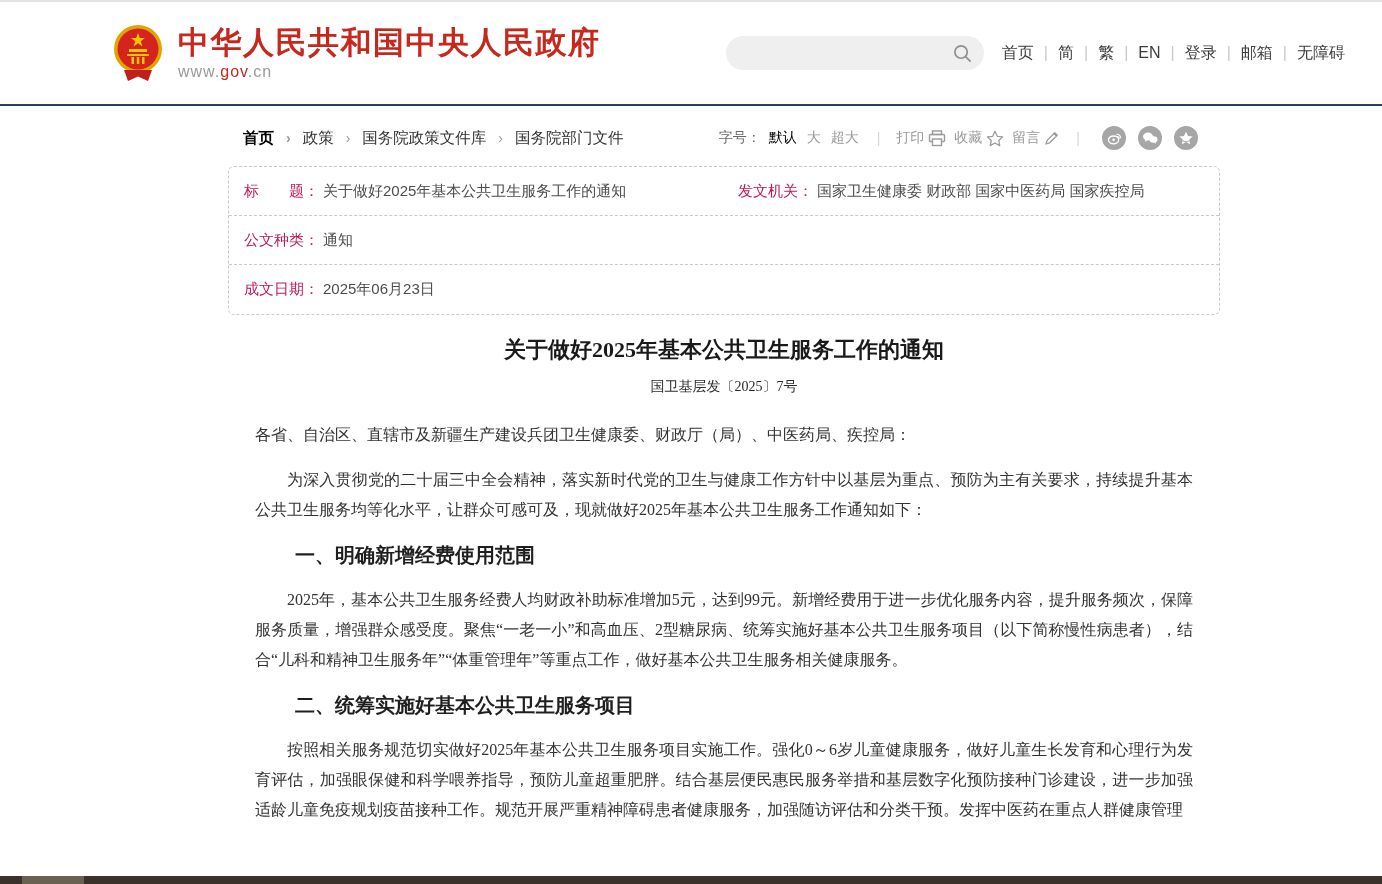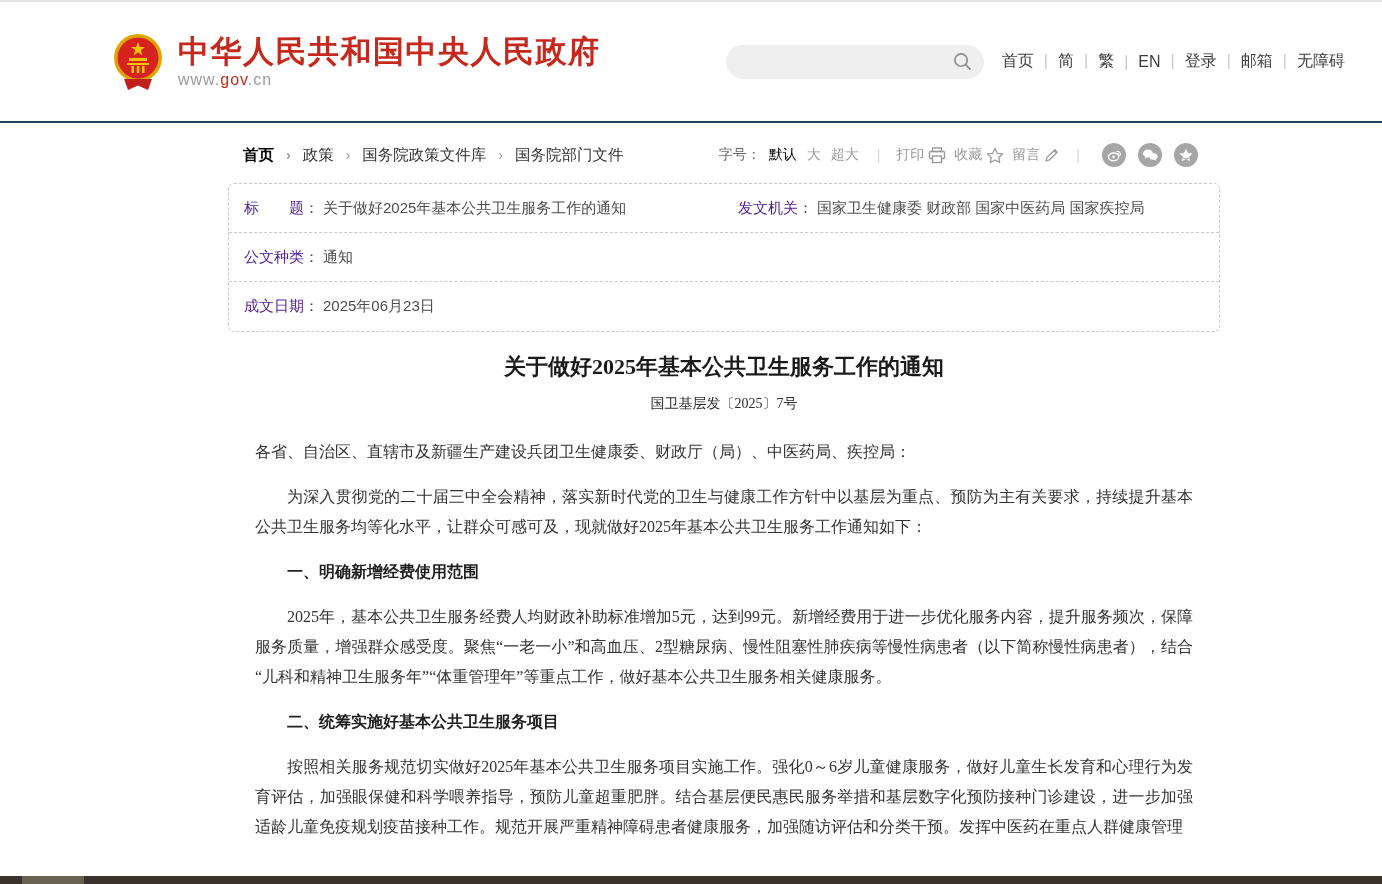--- a/index.html
+++ b/index.html
@@ -3,21 +3,21 @@
 <meta charset="utf-8">
 <style>
   * { margin:0; padding:0; box-sizing:border-box; }
   html,body { width:1382px; height:884px; overflow:hidden; background:#fff;
     font-family:"Liberation Sans", sans-serif; }
   body { position:relative; }
 
   .top-line { height:2px; background:#e3e3e3; width:100%; }
 
   
-  .site-header { height:121px; border-bottom:2px solid #23405e; background:#fff; }
+  .site-header { height:104px; border-bottom:2px solid #23405e; background:#fff; }
   .header-inner { height:100%; display:flex; align-items:center;
     justify-content:space-between; padding:0 37px 0 113px; }
   .brand { display:flex; align-items:center; gap:15px; cursor:pointer; }
   .brand-text .site-title { font-size:31px; font-weight:bold; color:#c5281d;
     letter-spacing:1.5px; line-height:1.15; }
   .brand-text .site-url { font-size:16px; color:#9a9a9a; margin-top:2px; letter-spacing:1px; }
   .brand-text .site-url .url-core { color:#c5281d; }
 
   .header-right { display:flex; align-items:center; gap:18px; }
   .search-box { width:258px; height:34px; background:#efefef; border-radius:17px;
@@ -51,34 +51,34 @@
   .share-circle { width:24px; height:24px; border-radius:50%; background:#a6a6a6;
     display:flex; align-items:center; justify-content:center; cursor:pointer; }
 
   
   .meta-box { margin-top:16px; border:1px dashed #c9c9c9; border-radius:6px;
     background:#fff; }
   .meta-row { display:grid; grid-template-columns:494px 496px; min-height:49px;
     align-items:center; }
   .meta-row:not(:last-child) { border-bottom:1px dashed #c9c9c9; }
   .meta-cell { padding-left:15px; font-size:15px; color:#4d4d4d; }
-  .meta-label { color:#4c1d95;text-align:center; }
+  .meta-label { color:#be185d;text-align:center; }
   .meta-value { margin-left:4px; color:#4d4d4d; }
 
   
   .doc-article { padding:0 27px; }
   .doc-title { margin-top:20px; text-align:center; font-size:22px; font-weight:bold;
     color:#1a1a1a; line-height:30px; font-family:"Liberation Serif", serif; }
   .doc-number { margin-top:13px; text-align:center; font-size:14px; color:#2b2b2b;
     font-family:"Liberation Serif", serif; }
   .doc-body { font-size:16px; line-height:30px; color:#333;
     font-family:"Liberation Serif", serif; }
   .doc-body .salutation { margin:24px 0 15px; text-indent:0; text-align:justify; }
   .doc-body .para { margin:15px 0; text-indent:2em; text-align:justify; }
-  .doc-body .sec-heading { margin:15px 0; text-indent:2em; font-size:16px;
+  .doc-body .sec-heading { margin:15px 0; text-indent:2em; font-size:20px;
     font-weight:bold; color:#1f1f1f; font-family:"Liberation Sans", sans-serif; }
 
   
   .h-scrollbar { position:absolute; left:0; bottom:0; width:1382px; height:8px;
     background:#3a322b; }
   .h-scrollbar .thumb { position:absolute; left:22px; top:0; width:62px; height:8px;
     background:#6b6153; cursor:pointer; }
 </style>
 </head>
 <body>
@@ -216,21 +216,21 @@
     </div>
   </div>
 
   <article class="doc-article">
     <h1 class="doc-title">关于做好2025年基本公共卫生服务工作的通知</h1>
     <div class="doc-number">国卫基层发〔2025〕7号</div>
     <div class="doc-body">
       <p class="salutation">各省、自治区、直辖市及新疆生产建设兵团卫生健康委、财政厅（局）、中医药局、疾控局：</p>
       <p class="para">为深入贯彻党的二十届三中全会精神，落实新时代党的卫生与健康工作方针中以基层为重点、预防为主有关要求，持续提升基本公共卫生服务均等化水平，让群众可感可及，现就做好2025年基本公共卫生服务工作通知如下：</p>
       <h2 class="sec-heading">一、明确新增经费使用范围</h2>
-      <p class="para">2025年，基本公共卫生服务经费人均财政补助标准增加5元，达到99元。新增经费用于进一步优化服务内容，提升服务频次，保障服务质量，增强群众感受度。聚焦“一老一小”和高血压、2型糖尿病、慢性阻塞性肺疾病等慢性病患者（以下简称慢性病患者），结合“儿科和精神卫生服务年”“体重管理年”等重点工作，做好基本公共卫生服务相关健康服务。</p>
+      <p class="para">2025年，基本公共卫生服务经费人均财政补助标准增加5元，达到99元。新增经费用于进一步优化服务内容，提升服务频次，保障服务质量，增强群众感受度。聚焦“一老一小”和高血压、2型糖尿病、统筹实施好基本公共卫生服务项目（以下简称慢性病患者），结合“儿科和精神卫生服务年”“体重管理年”等重点工作，做好基本公共卫生服务相关健康服务。</p>
       <h2 class="sec-heading">二、统筹实施好基本公共卫生服务项目</h2>
       <p class="para">按照相关服务规范切实做好2025年基本公共卫生服务项目实施工作。强化0～6岁儿童健康服务，做好儿童生长发育和心理行为发育评估，加强眼保健和科学喂养指导，预防儿童超重肥胖。结合基层便民惠民服务举措和基层数字化预防接种门诊建设，进一步加强适龄儿童免疫规划疫苗接种工作。规范开展严重精神障碍患者健康服务，加强随访评估和分类干预。发挥中医药在重点人群健康管理</p>
     </div>
   </article>
 
 </div>
 
 <div class="h-scrollbar">
   <div class="thumb"></div>
 </div>

